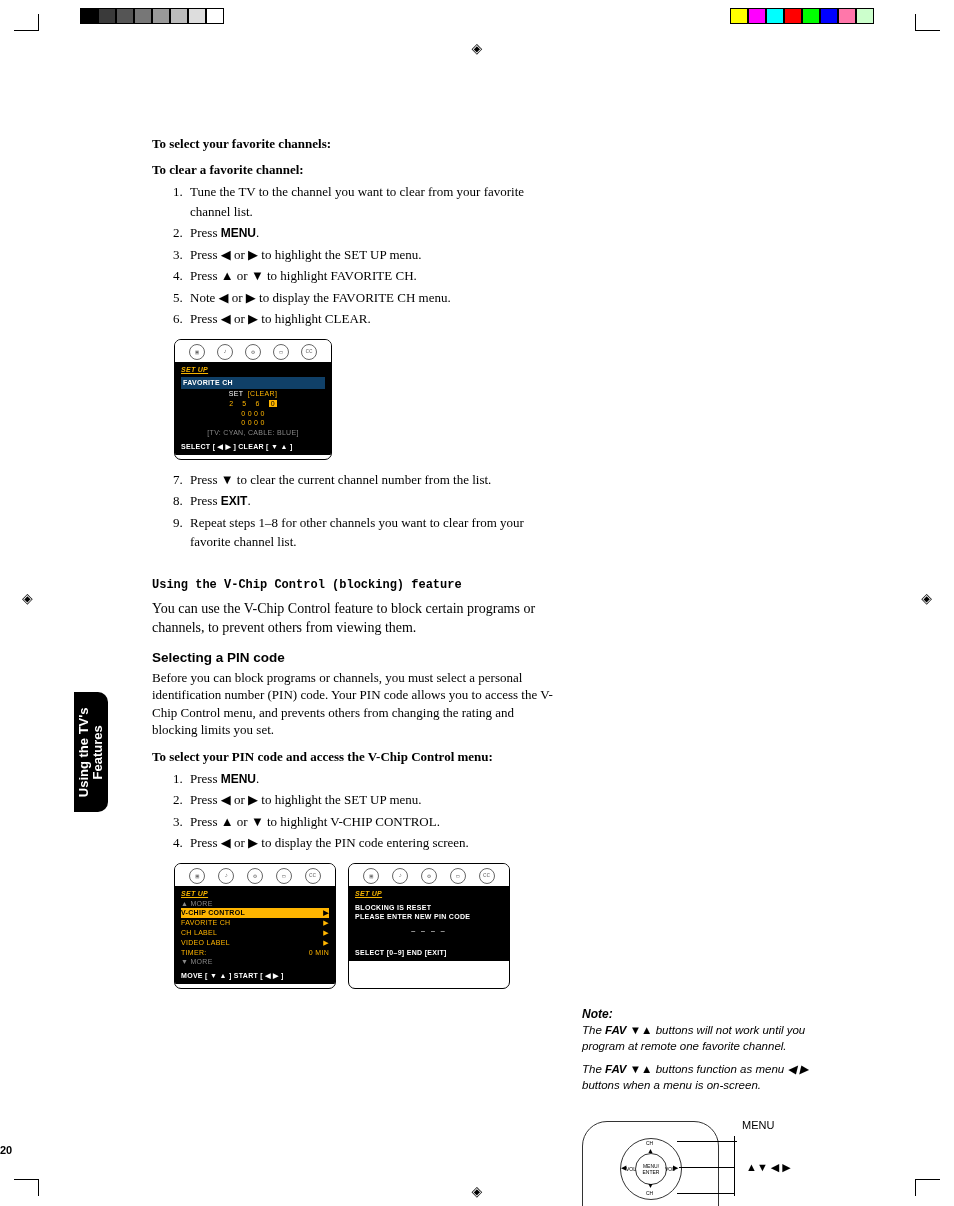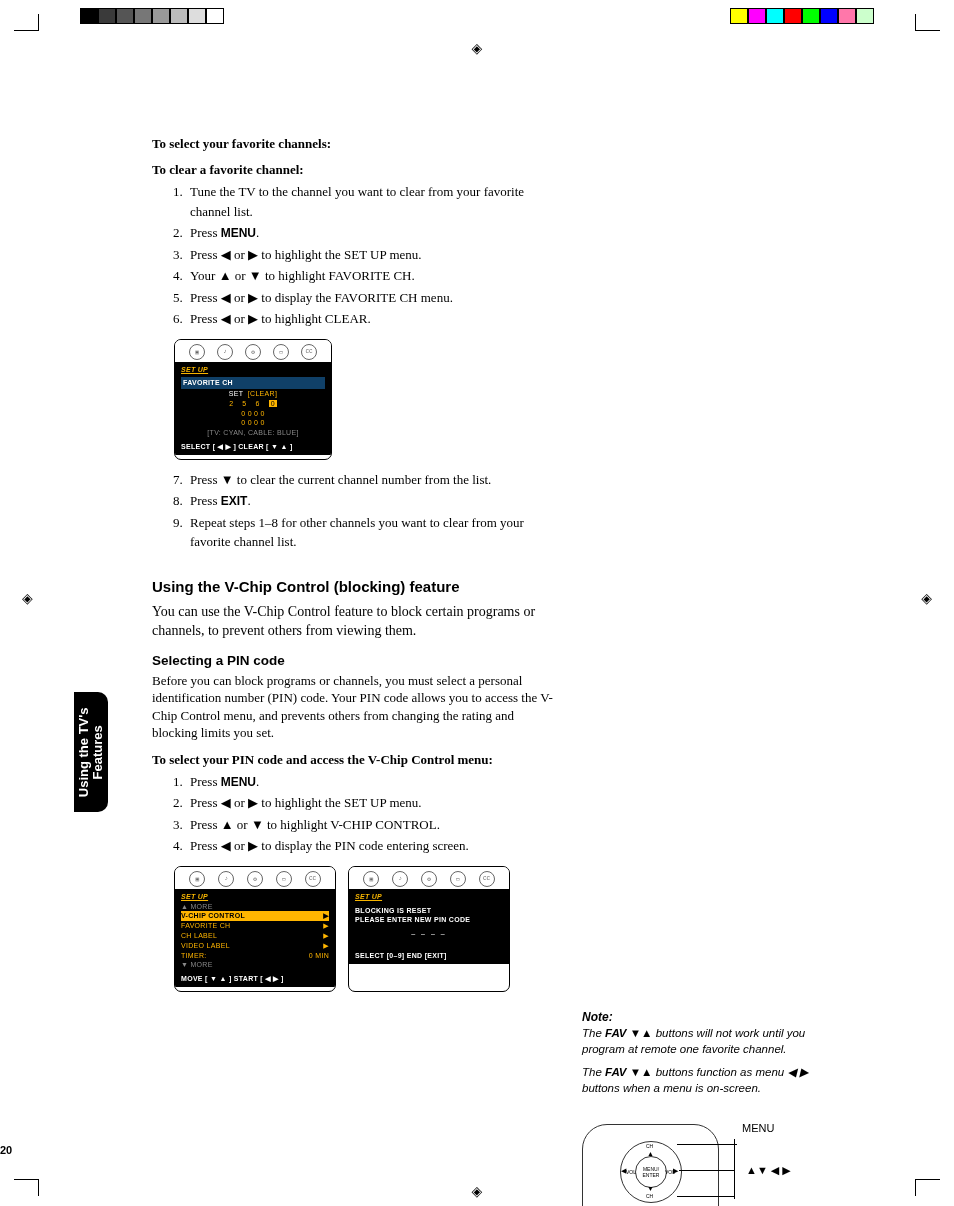--- a/index.html
+++ b/index.html
@@ -97,23 +97,23 @@
   ol li {
     margin-bottom: 2px;
     padding-left: 4px;
   }
   .sans-bold {
     font-family: Arial, Helvetica, sans-serif;
     font-weight: bold;
     font-size: 12px;
   }
   .section-head {
-    font-family: Liberation Sans, sans-serif;
-    font-weight: bold;
-    font-size: 15px;
+    font-family: Liberation Mono, monospace;
+    font-weight: bold;
+    font-size: 12px;
     margin: 26px 0 8px 0;
   }
   .subsection-head {
     font-family: Arial, Helvetica, sans-serif;
     font-weight: bold;
     font-size: 13.5px;
     margin: 12px 0 4px 0;
   }
   .note-head {
     font-family: Arial, Helvetica, sans-serif;
@@ -318,22 +318,22 @@
 <div class="page-content">
   <div class="left-col">
 
     <div class="heading-bold">To select your favorite channels:</div>
 
     <div class="heading-bold" style="margin-top:10px">To clear a favorite channel:</div>
     <ol id="clear-steps-1">
         <li>Tune the TV to the channel you want to clear from your favorite channel list.</li>
         <li>Press <span class="sans-bold">MENU</span>.</li>
         <li>Press ◀ or ▶ to highlight the SET UP menu.</li>
-        <li>Your ▲ or ▼ to highlight FAVORITE CH.</li>
-        <li>Press ◀ or ▶ to display the FAVORITE CH menu.</li>
+        <li>Press ▲ or ▼ to highlight FAVORITE CH.</li>
+        <li>Note ◀ or ▶ to display the FAVORITE CH menu.</li>
         <li>Press ◀ or ▶ to highlight CLEAR.</li>
       </ol>
 
     <div class="menu-screen">
       <div class="menu-icon-row">
         <div class="menu-icon">▣</div>
         <div class="menu-icon">♪</div>
         <div class="menu-icon">⚙</div>
         <div class="menu-icon">▭</div>
         <div class="menu-icon">CC</div>

